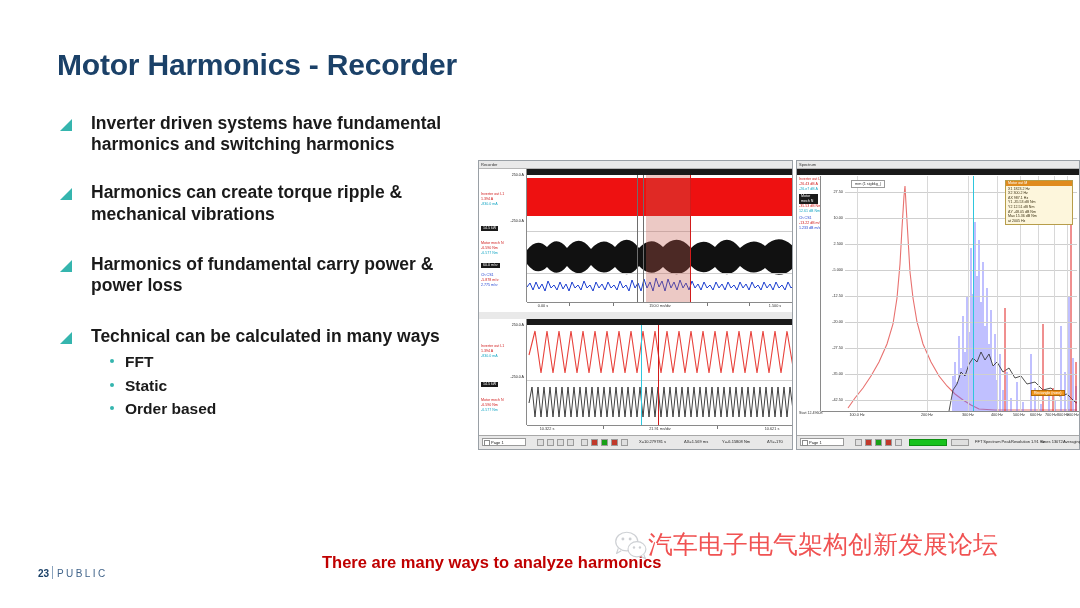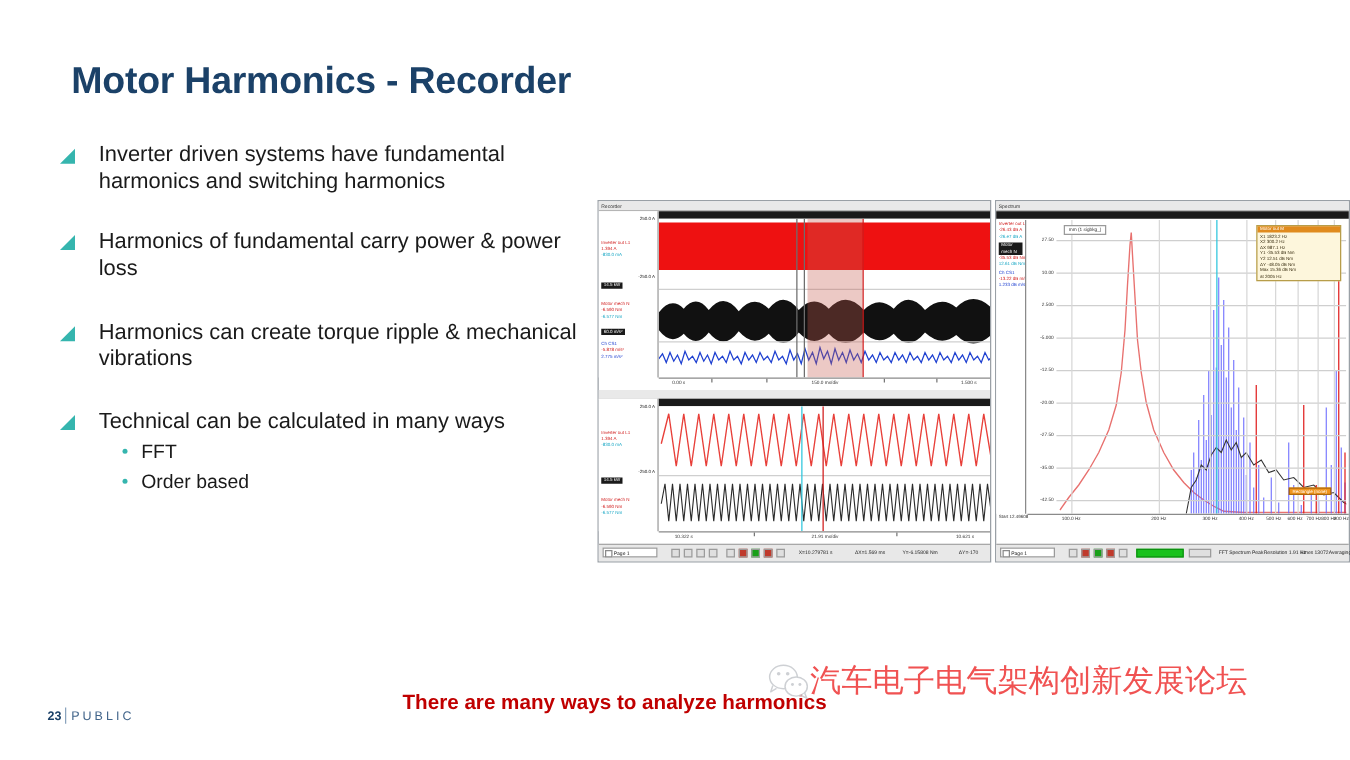--- a/index.html
+++ b/index.html
@@ -13,21 +13,21 @@
   .slide{position:absolute;inset:0;background:#fff;}
 
   
   .title{
     position:absolute;left:57px;top:48px;
     font-size:30px;font-weight:bold;color:#1b4168;
     letter-spacing:-.2px;white-space:nowrap;
   }
 
   
-  .bullets{position:absolute;left:46px;top:113px;width:420px;}
+  .bullets{position:absolute;left:58px;top:113px;width:420px;font-weight:bold;}
   .blt{position:relative;margin-bottom:20px;}
   .tri{
     position:absolute;left:2px;top:6px;width:0;height:0;
     border-left:12px solid transparent;
     border-bottom:12px solid #35b5ae;
   }
   .blt-txt{
     margin-left:33px;
     font-size:17.5px;color:#1a1a1a;line-height:1.21;
   }
@@ -116,35 +116,36 @@
 
   <div class="title">Motor Harmonics - Recorder</div>
 
   <div class="bullets">
 
     <div class="blt" style="margin-bottom:27px;">
       <span class="tri"></span>
       <div class="blt-txt">Inverter driven systems have fundamental harmonics and switching harmonics</div>
     </div>
 
+    <div class="blt" style="margin-bottom:29px;">
+      <span class="tri"></span>
+      <div class="blt-txt">Harmonics can create torque ripple &amp; mechanical vibrations</div>
+    </div>
+
     <div class="blt" style="margin-bottom:30px;">
       <span class="tri"></span>
       <div class="blt-txt">Harmonics of fundamental carry power &amp; power loss</div>
-    </div>
-
-    <div class="blt" style="margin-bottom:29px;">
-      <span class="tri"></span>
-      <div class="blt-txt">Harmonics can create torque ripple &amp; mechanical vibrations</div>
     </div>
 
     <div class="blt">
       <span class="tri"></span>
       <div class="blt-txt">Technical can be calculated in many ways</div>
       <ul class="sub">
         <li>FFT</li>
+        <li>Static</li>
         <li>Order based</li>
       </ul>
     </div>
   </div>
 
   <div class="instr">
 
     <div class="panelL">
       <div class="ttlbar">Recorder</div>
 

